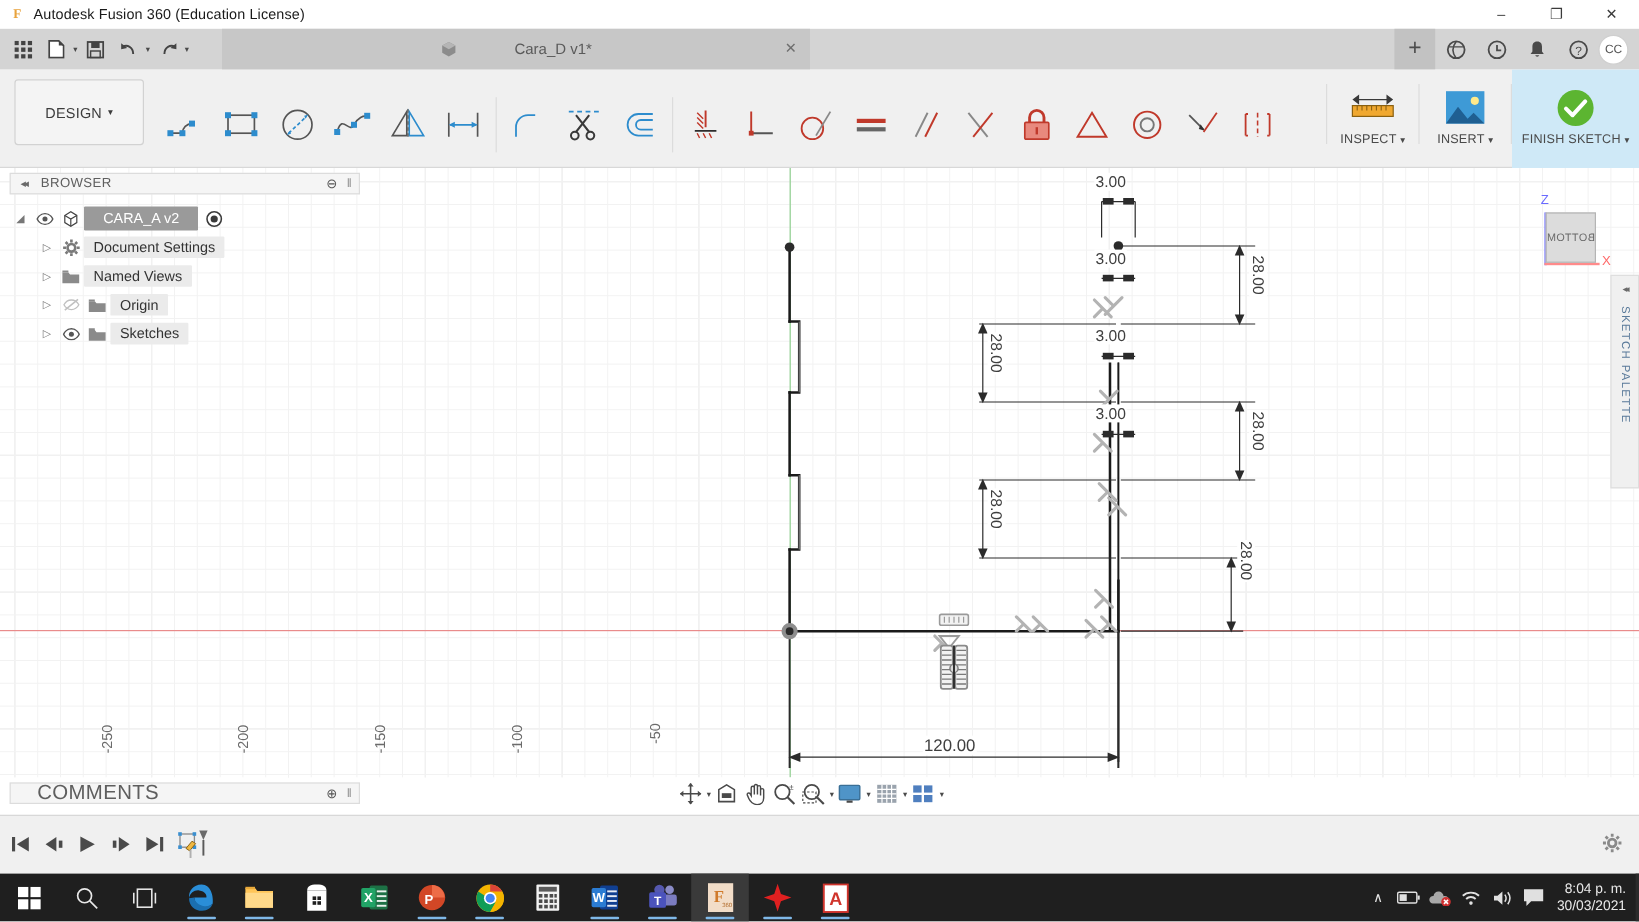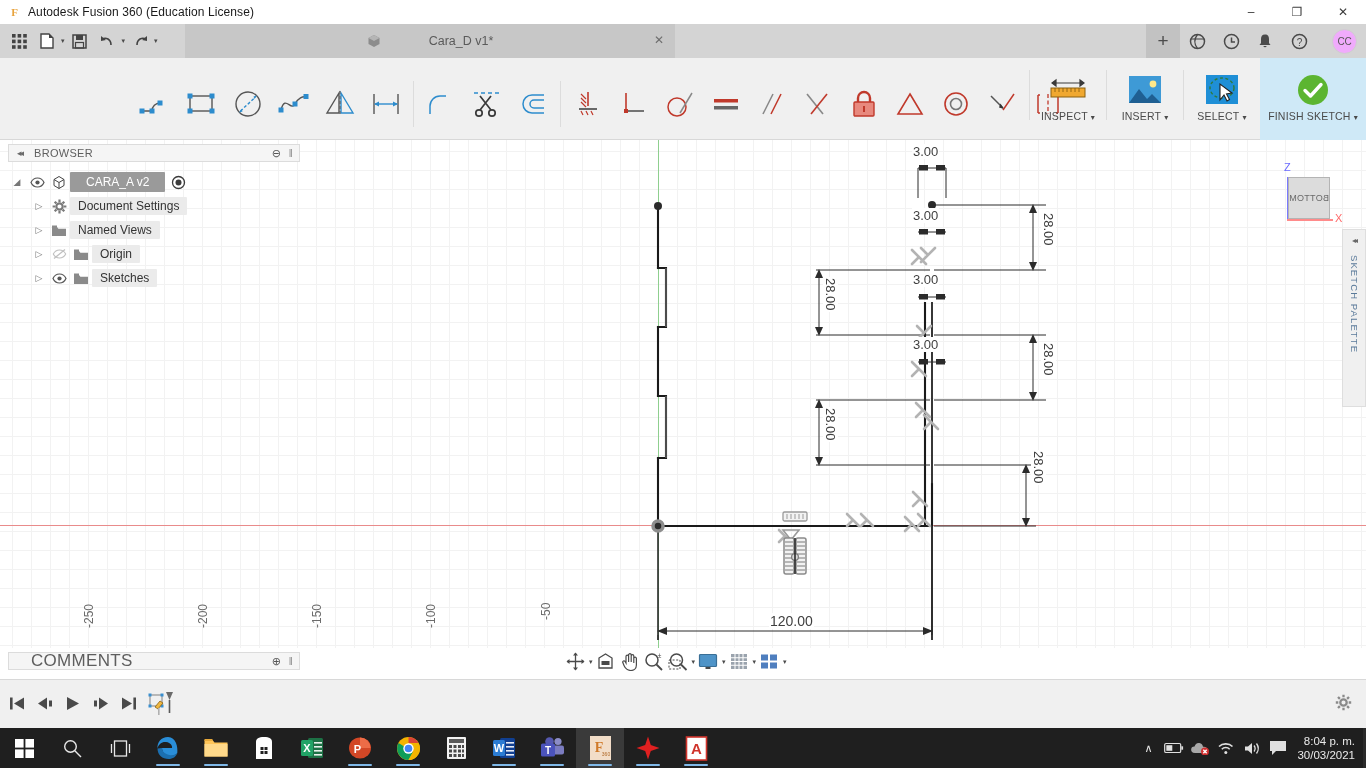--- a/index.html
+++ b/index.html
@@ -67,22 +67,22 @@
   }
   .plusbtn {
     width:34px; height:34px; display:flex; align-items:center; justify-content:center;
     background:#c2c2c2; font-size:19px; color:#4c4c4c; font-weight:300;
   }
   .ibtn {
     width:34px; height:34px; display:flex; align-items:center; justify-content:center;
     color:#4a4a4a;
   }
   .avatar {
-    width:25px; height:25px; border-radius:50%; background:#f0abfc;
-    border:1px solid #cfcfcf; margin:0 9px 0 16px;
+    width:25px; height:25px; border-radius:50%; background:#ffffff;
+    border:1px solid #cfcfcf; margin:0 9px 0 0;
     display:flex; align-items:center; justify-content:center;
     font-size:10px; color:#555; letter-spacing:-.3px;
   }
 
   
   .ribbon {
     position:absolute; left:0; top:58px; width:1366px; height:82px;
     background:#f0f0f0; border-bottom:1px solid #d8d8d8;
   }
   .designbox {
@@ -373,20 +373,24 @@
         <svg width="17" height="17" viewBox="0 0 17 17">
           <circle cx="8.5" cy="8.5" r="7" fill="none" stroke="#4a4a4a" stroke-width="1.5"></circle>
           <text x="8.5" y="12.5" font-size="10" fill="#4a4a4a" text-anchor="middle" font-family="Liberation Sans">?</text>
         </svg>
       </div>
       <div class="avatar">CC</div>
     </div>
   </div>
 
   <div class="ribbon">
+    <div class="designbox">
+      <span>DESIGN</span>
+      <span style="margin-left:5px;font-size:8px;">▾</span>
+    </div>
 
 
     <div class="tools-row">
       <div class="tool">
         <svg width="36" height="28" viewBox="0 0 36 28">
           <path d="M4 21 h10 a8 8 0 0 1 8 -8" fill="none" stroke="#555" stroke-width="1.4"></path>
           <rect x="1.5" y="18.5" width="5" height="5" fill="#2d8ccd"></rect>
           <rect x="11.5" y="18.5" width="5" height="5" fill="#2d8ccd"></rect>
           <rect x="19.5" y="10.5" width="5" height="5" fill="#2d8ccd"></rect>
         </svg>
@@ -561,32 +565,20 @@
           <rect x="3" y="3" width="32" height="27" fill="#3e9ad6"></rect>
           <circle cx="27" cy="11" r="3.4" fill="#ffe98a"></circle>
           <path d="M3 30 L13 16 L21 26 L26 21 L35 30 z" fill="#1f5f92"></path>
         </svg>
       </div>
       <div class="rg-lbl">
         <span>INSERT</span><span style="font-size:8px;margin-left:3px;">▾</span>
       </div>
     </div>
     <div class="rg-div"></div>
-    <div class="rg">
-      <div class="rg-ico">
-        <svg width="38" height="34" viewBox="0 0 38 34">
-          <rect x="3" y="2" width="32" height="29" fill="#1f8fd6"></rect>
-          <ellipse cx="19" cy="15" rx="12" ry="10" fill="none" stroke="#2f7a3a" stroke-width="1.4" stroke-dasharray="3 2.5"></ellipse>
-          <path d="M17 11 L17 27 L21 22 L24 28 L26.5 26.5 L23.5 21 L29 20 z" fill="#fff" stroke="#222" stroke-width="1.1"></path>
-        </svg>
-      </div>
-      <div class="rg-lbl">
-        <span>SELECT</span><span style="font-size:8px;margin-left:3px;">▾</span>
-      </div>
-    </div>
     <div class="rg finish">
       <div class="rg-ico">
         <svg width="34" height="34" viewBox="0 0 34 34">
           <circle cx="17" cy="17" r="15" fill="#5cb531"></circle>
           <path d="M9 17.5 L14.5 23 L25 11.5" fill="none" stroke="#fff" stroke-width="3.4" stroke-linecap="round" stroke-linejoin="round"></path>
         </svg>
       </div>
       <div class="rg-lbl">
         <span>FINISH SKETCH</span><span style="font-size:8px;margin-left:3px;">▾</span>
       </div>

